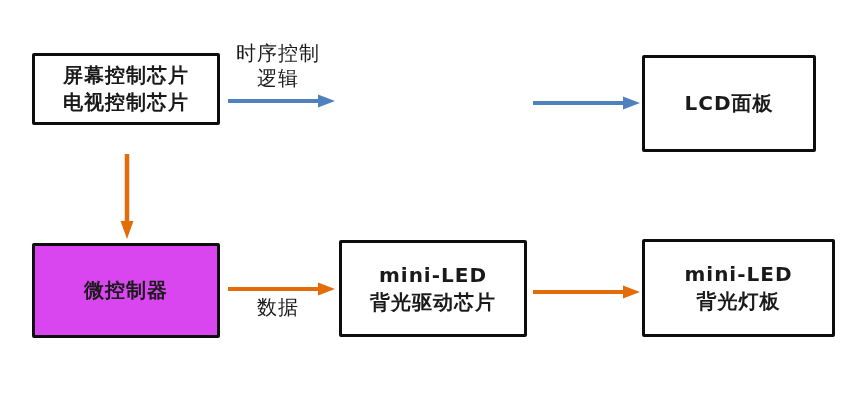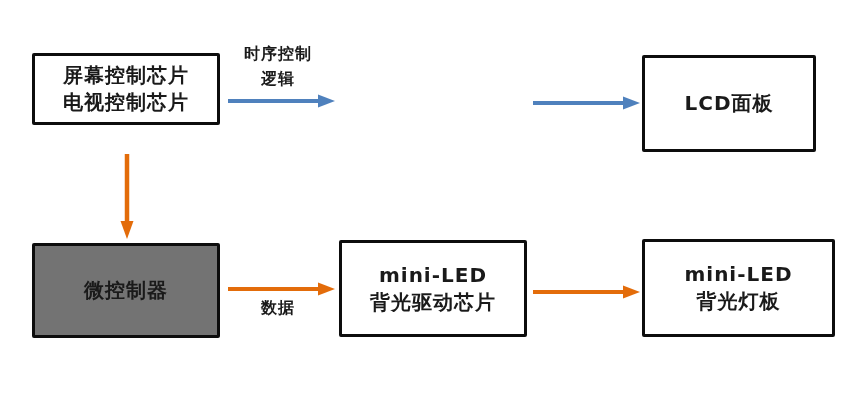--- a/index.html
+++ b/index.html
@@ -15,40 +15,40 @@
   }
   .box .bline{
     font-size:20px;font-weight:bold;color:#1a1a1a;
     line-height:27px;letter-spacing:1px;white-space:nowrap;
   }
   .arrow{position:absolute;overflow:visible;}
   .edge-label{
     position:absolute;display:flex;flex-direction:column;align-items:center;text-align:center;
   }
   .edge-label .lline{
-    font-size:16px;font-weight:bold;color:#1a1a1a;
+    font-size:20px;font-weight:normal;color:#1a1a1a;
     line-height:25px;letter-spacing:1px;white-space:nowrap;
   }
 </style>
 </head>
 <body>
 
 <div class="stage">
 
   <div class="box" style="left:32px;top:53px;width:188px;height:72px">
     <span class="bline">屏幕控制芯片</span>
     <span class="bline">电视控制芯片</span>
   </div>
 
 
   <div class="box" style="left:642px;top:55px;width:174px;height:97px">
     <span class="bline">LCD面板</span>
   </div>
 
-  <div class="box" style="left: 32px; top: 243px; width: 188px; height: 95px; background-color: #737373;">
+  <div class="box" style="left: 32px; top: 243px; width: 188px; height: 95px; background-color: #d946ef;">
     <span class="bline">微控制器</span>
   </div>
 
   <div class="box" style="left:339px;top:240px;width:188px;height:97px">
     <span class="bline">mini-LED</span>
     <span class="bline">背光驱动芯片</span>
   </div>
 
   <div class="box" style="left:642px;top:239px;width:193px;height:98px">
     <span class="bline">mini-LED</span>

